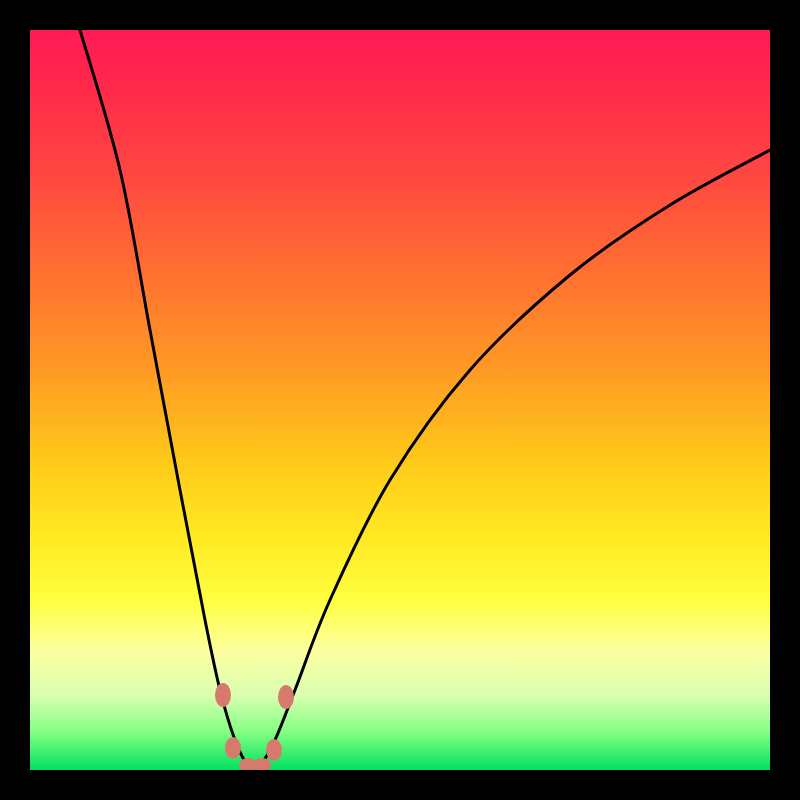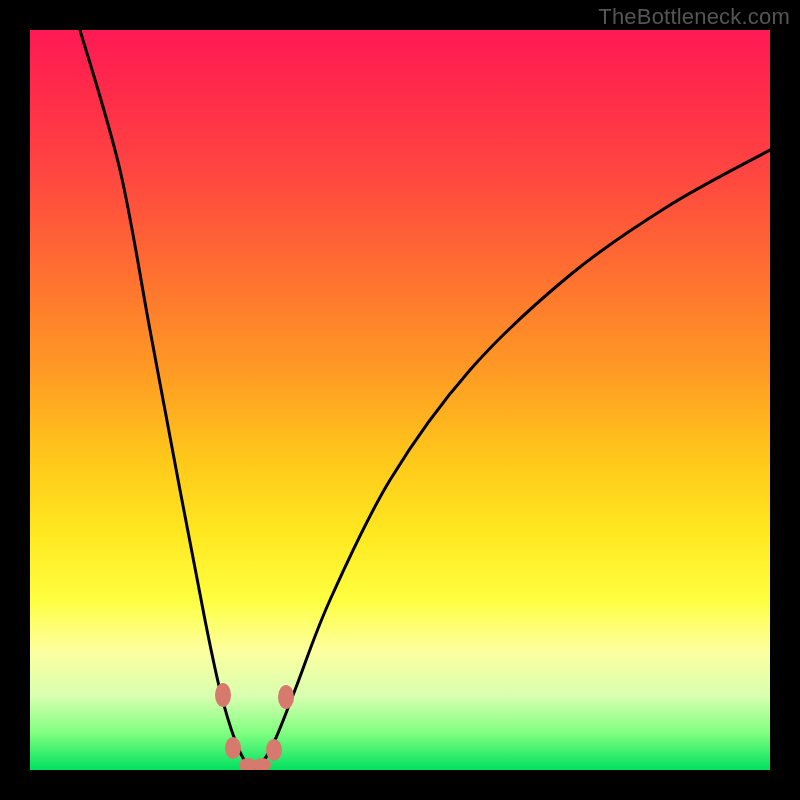--- a/index.html
+++ b/index.html
@@ -71,14 +71,13 @@
       <g id="dots">
           <ellipse cx="193" cy="665" rx="8" ry="12" class="dot" fill="#d77a6e"></ellipse>
           <ellipse cx="203" cy="718" rx="8" ry="11" class="dot" fill="#d77a6e"></ellipse>
           <ellipse cx="218" cy="735" rx="9" ry="7" class="dot" fill="#d77a6e"></ellipse>
           <ellipse cx="232" cy="735" rx="9" ry="7" class="dot" fill="#d77a6e"></ellipse>
           <ellipse cx="244" cy="720" rx="8" ry="11" class="dot" fill="#d77a6e"></ellipse>
           <ellipse cx="256" cy="667" rx="8" ry="12" class="dot" fill="#d77a6e"></ellipse>
         </g>
     </svg>
   </div>
-  <div class="watermark">TheBottleneck.com</div>
 </div>
 
 </body></html>

